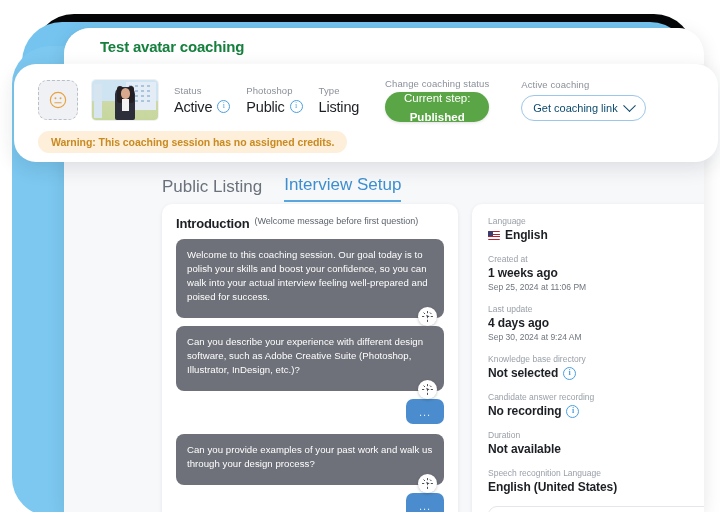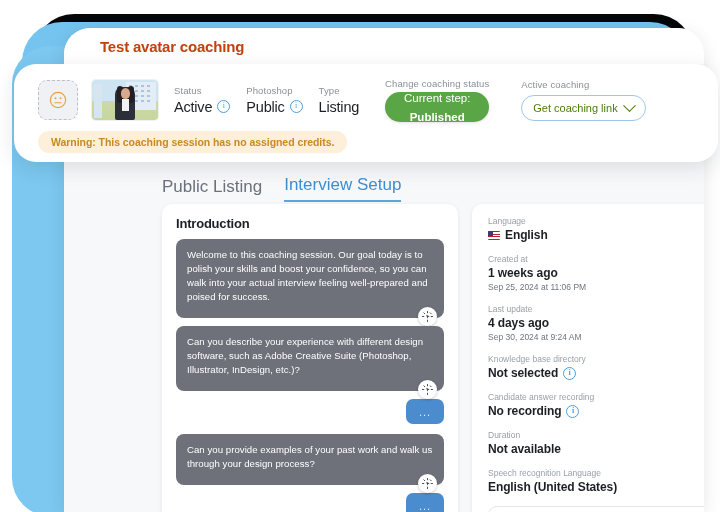--- a/index.html
+++ b/index.html
@@ -34,21 +34,21 @@
     overflow:hidden;
     box-shadow:0 4px 18px rgba(0,0,0,.10);
   }
   #titlebar{
     height:36px;background:#ffffff;
     display:flex;align-items:center;
     padding:0 0 0 36px;
     border-radius:26px 26px 0 0;
   }
   #page-title{
-    font-size:15px;font-weight:bold;color:#c2410c;letter-spacing:-.2px;
+    font-size:15px;font-weight:bold;color:#15803d;letter-spacing:-.2px;
   }
 
   
   #header-card{
     position:absolute;left:14px;top:64px;width:704px;height:98px;
     background:#ffffff;border-radius:22px;
     box-shadow:0 6px 20px rgba(20,30,50,.12);
     overflow:hidden;
   }
   #header-row{
@@ -103,21 +103,21 @@
     box-shadow:0 1px 3px rgba(0,0,0,.12);
     flex-direction:column;
   }
   #status-pill .lbl{font-size:11.5px;font-weight:normal;}
   #status-pill .val{font-size:11.5px;font-weight:bold;}
   .chev{width:8px;height:8px;border-right:1.6px solid currentColor;border-bottom:1.6px solid currentColor;transform:rotate(45deg) translate(-2px,-2px);flex:none;}
 
   #link-pill{
     border:1px solid #9cc7ea;border-radius:16px;height:24px;
     display:flex;align-items:center;gap:7px;padding:0 11px;margin-top:3px;
-    color:#4d7c0f;background:#fff;
+    color:#0c4a6e;background:#fff;
   }
   #link-pill .lbl{font-size:11px;}
 
   #warning-banner{
     margin:9px 0 0 24px;display:inline-block;
     background:#fdefd9;color:#c98a22;
     border-radius:11px;padding:5px 13px;
     font-size:10.5px;font-weight:bold;letter-spacing:-.05px;
   }
 
@@ -212,20 +212,21 @@
     <div id="tabs">
       <div class="tab">Public Listing</div>
       <div class="tab active">Interview Setup</div>
     </div>
 
     <div id="content">
 
       <div id="left-panel">
         <div id="intro-head">
           <span id="intro-title">Introduction</span>
+          <span id="intro-sub">(Welcome message before first question)</span>
         </div>
 
         <div class="bubble">
           <span>Welcome to this coaching session. Our goal today is to polish your skills and boost your confidence, so you can walk into your actual interview feeling well-prepared and poised for success.</span>
           <span class="cursor-badge">
             <svg width="11" height="11" viewBox="0 0 12 12">
               <g stroke="#3a3d44" stroke-width="1" stroke-linecap="round">
                 <line x1="6" y1="0.5" x2="6" y2="2"></line>
                   <line x1="6" y1="10" x2="6" y2="11.5"></line>
                 <line x1="0.5" y1="6" x2="2" y2="6"></line>

